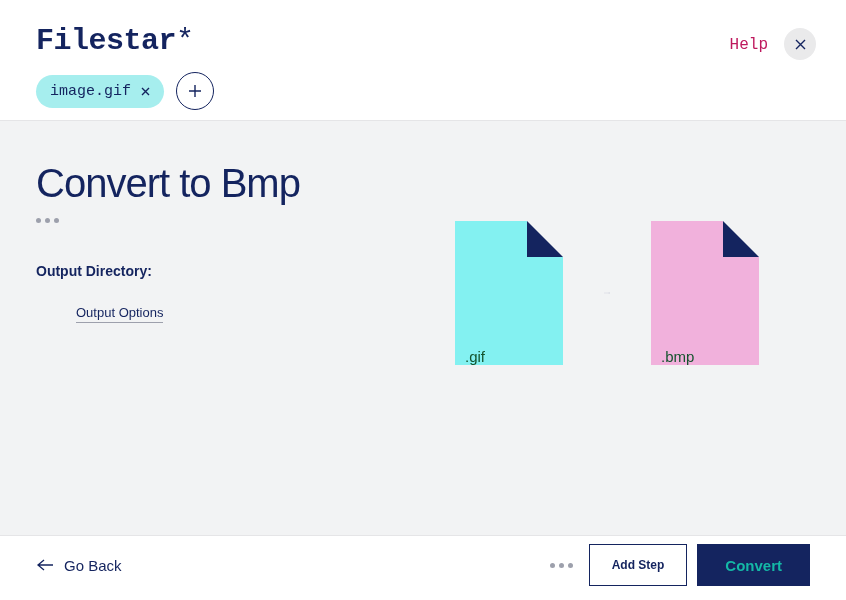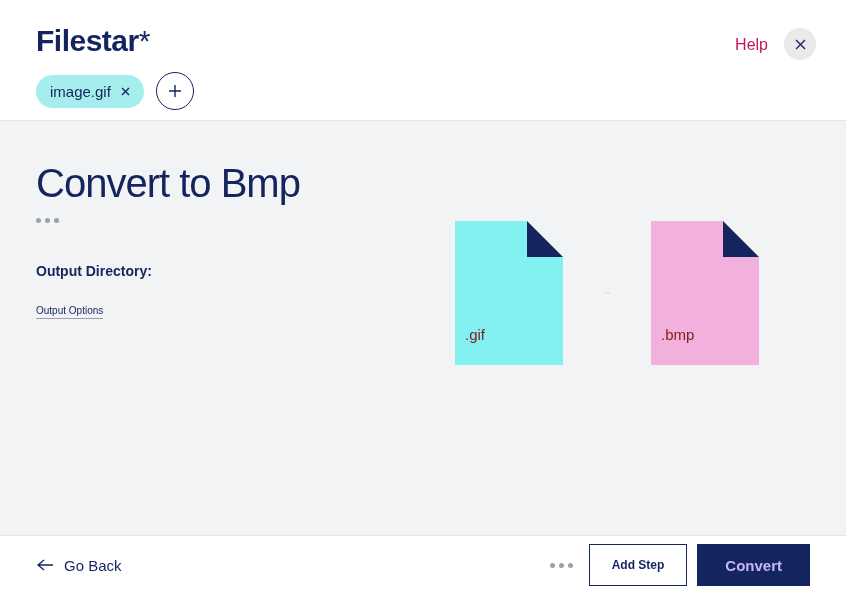--- a/index.html
+++ b/index.html
@@ -1,49 +1,49 @@
 <!DOCTYPE html>
 <html><head>
 <meta charset="utf-8">
 <style>
   * { box-sizing: border-box; margin: 0; padding: 0; }
   html, body { width: 846px; height: 600px; font-family: -apple-system, BlinkMacSystemFont, "Segoe UI", Arial, sans-serif; background: #fff; overflow: hidden; }
-  .header { height: 120px; padding: 24px 36px 0 36px; position: relative; }
+  .header { height: 120px; padding: 24px 36px 0 36px; position: relative; font-family: Liberation Mono, monospace; }
   .logo { font-size: 30px; font-weight: 600; color: #14245F; letter-spacing: -0.5px; }
   .logo-star { font-weight: 400; }
   .help-link { position: absolute; top: 36px; right: 78px; color: #be185d; font-size: 16px; cursor: pointer; }
   .close-btn { position: absolute; top: 28px; right: 30px; width: 32px; height: 32px; border-radius: 50%; background: #EAEAEB; display: flex; align-items: center; justify-content: center; cursor: pointer; color: #14245F; }
   .chips { display: flex; align-items: center; gap: 12px; margin-top: 14px; }
   .chip { background: #A6EEEE; color: #14245F; padding: 8px 14px; border-radius: 20px; display: flex; align-items: center; gap: 10px; font-size: 15px; }
   .chip-x { cursor: pointer; font-size: 14px; color: #14245F; }
   .add-chip { width: 38px; height: 38px; border: 1px solid #14245F; border-radius: 50%; display: flex; align-items: center; justify-content: center; cursor: pointer; color: #14245F; font-size: 20px; }
   .main { background: #F2F3F4; height: 415px; padding: 40px 36px; position: relative; border-top: 1px solid #E5E5E7; }
   .page-title-row { display: flex; align-items: baseline; gap: 12px; margin-bottom: 36px; flex-direction: column; }
   .page-title { font-size: 40px; font-weight: 400; color: #14245F; letter-spacing: -1px; }
   .dots { display: inline-flex; gap: 4px; margin-bottom: 4px; cursor: pointer; }
   .dots span { width: 5px; height: 5px; border-radius: 50%; background: #9DA0AC; display: inline-block; }
   .field-label { font-size: 14px; font-weight: 700; color: #14245F; margin-bottom: 10px; }
   .input-row { display: flex; width: 300px; }
   .out-input { flex: 1; height: 46px; border: 1px solid #D8D8DB; padding: 0 14px; font-size: 15px; color: #14245F; background: #fff; }
   .browse-btn { width: 46px; height: 46px; border: 1px solid #D8D8DB; border-left: none; background: #fff; display: flex; align-items: center; justify-content: center; cursor: pointer; }
-  .options-link { display: inline-block; margin-top: 16px; font-size: 10px; color: #14245F; border-bottom: 1px solid #9DA0AC; padding-bottom: 2px; cursor: pointer; }
+  .options-link { display: inline-block; margin-top: 16px; font-size: 13px; color: #14245F; border-bottom: 1px solid #9DA0AC; padding-bottom: 2px; cursor: pointer; margin-left: 40px; }
   .diagram { position: absolute; top: 100px; left: 455px; display: flex; align-items: center; }
   .file-card { width: 108px; height: 144px; position: relative; padding: 0; }
   .file-body { position: absolute; inset: 0; }
   .file-fold { position: absolute; top: 0; right: 0; width: 36px; height: 36px; background: #14245F; }
   .file-fold::after { content: ""; position: absolute; top: 0; right: 0; width: 0; height: 0; border-top: 36px solid #F2F3F4; border-left: 36px solid transparent; }
-  .file-label { position: absolute; bottom: 22px; left: 10px; font-size: 15px; color: #7f1d1d; }
+  .file-label { position: absolute; bottom: 0; left: 10px; font-size: 15px; color: #14532d; }
   .arrow-between { width: 90px; height: 2px; margin: 0 -1px; position: relative; align-self: center; top: 0; }
   .footer { height: 59px; border-top: 1px solid #E5E5E7; background: #fff; display: flex; align-items: center; padding: 0 36px; }
   .go-back { display: flex; align-items: center; gap: 10px; color: #14245F; font-size: 15px; cursor: pointer; }
   .footer-right { margin-left: auto; display: flex; align-items: center; gap: 10px; }
   .footer-dots { display: inline-flex; gap: 4px; margin-right: 6px; cursor: pointer; }
   .footer-dots span { width: 5px; height: 5px; border-radius: 50%; background: #9DA0AC; display: inline-block; }
   .addstep-btn { height: 42px; padding: 0 22px; border: 1.5px solid #14245F; background: #fff; color: #14245F; font-size: 12px; font-weight: 600; cursor: pointer; }
-  .convert-btn { height: 42px; padding: 0 28px; background: #14245F; color: #c4b5fd; border: none; font-size: 15px; font-weight: 600; cursor: pointer; }
+  .convert-btn { height: 42px; padding: 0 28px; background: #14245F; color: #14b8a6; border: none; font-size: 15px; font-weight: 600; cursor: pointer; }
   svg { display: block; }
 </style>
 </head>
 <body>
 
 <div class="header">
   <div class="logo">
     <span>Filestar</span><span class="logo-star">*</span>
   </div>
   <span class="help-link">Help</span>

